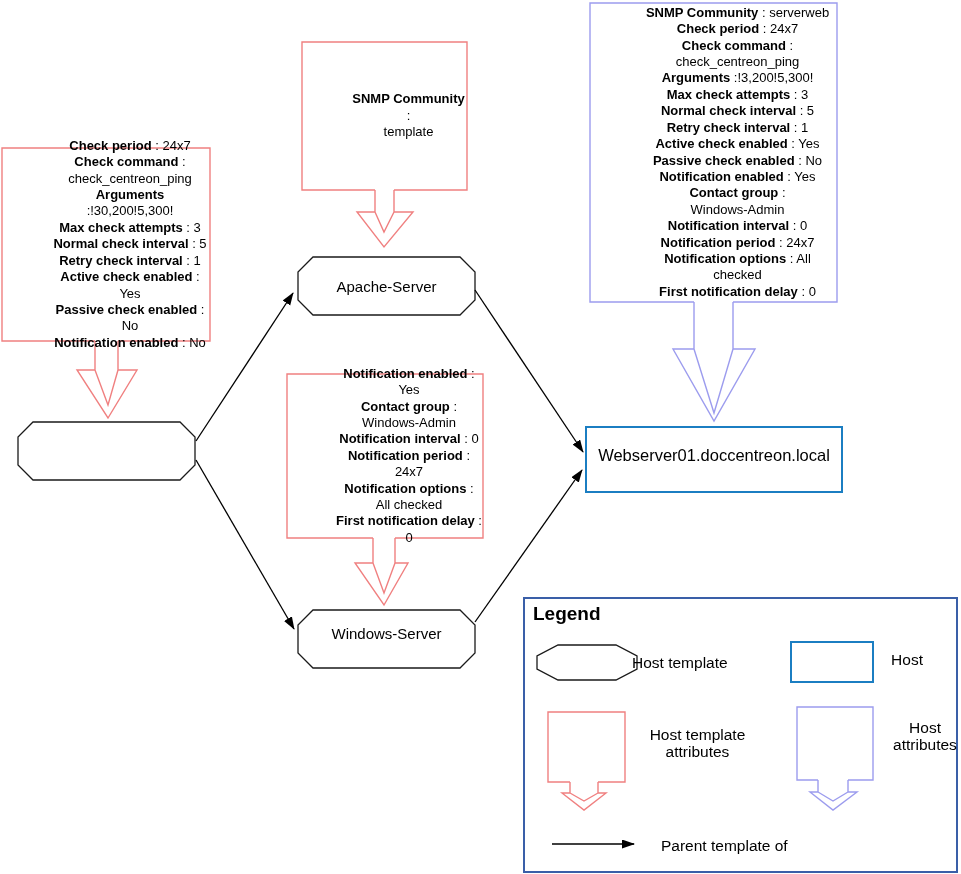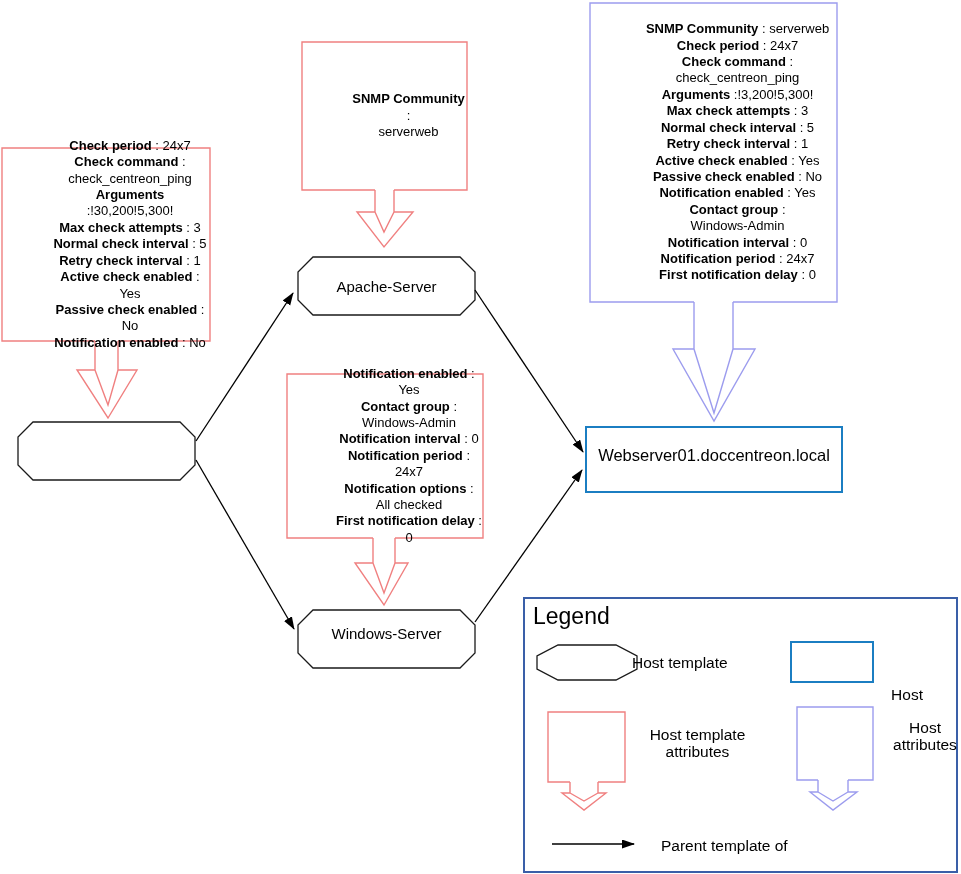--- a/index.html
+++ b/index.html
@@ -20,21 +20,21 @@
     font-size:13px;line-height:16.4px;text-align:center;padding-left:48px;
   }
   .node-label{
     display:flex;align-items:center;justify-content:center;
     font-size:15px;text-align:center;
   }
   .host-label{
     display:flex;align-items:center;justify-content:center;
     font-size:16.5px;text-align:center;
   }
-  .legend-title{font-size:23px;font-weight:normal;}
+  .legend-title{font-size:19px;font-weight:bold;}
   .legend-label{font-size:15.5px;line-height:17px;}
   .center{text-align:center;}
 </style>
 </head>
 <body>
 
 <div id="stage">
 
   <svg id="diagram-svg" width="961" height="874" viewBox="0 0 961 874">
     <defs>
@@ -82,57 +82,58 @@
       <div><b>Max check attempts</b><span> : 3</span></div>
       <div><b>Normal check interval</b><span> : 5</span></div>
       <div><b>Retry check interval</b><span> : 1</span></div>
       <div><b>Active check enabled</b><span> : Yes</span></div>
       <div><b>Passive check enabled</b><span> : No</span></div>
       <div><b>Notification enabled</b><span> : No</span></div>
     </div>
 
   <div class="txt attrs" style="left:303px;top:44px;width:163px;height:144px;">
       <div><b>SNMP Community</b><span> :</span></div>
-      <div><span>serverweb</span></div>
+      <div><span>template</span></div>
     </div>
 
   <div class="txt attrs" style="left:591px;top:5px;width:245px;height:295px;">
       <div><b>SNMP Community</b><span> : serverweb</span></div>
       <div><b>Check period</b><span> : 24x7</span></div>
       <div><b>Check command</b><span> :</span></div>
       <div><span>check_centreon_ping</span></div>
       <div><b>Arguments</b><span> :!3,200!5,300!</span></div>
       <div><b>Max check attempts</b><span> : 3</span></div>
       <div><b>Normal check interval</b><span> : 5</span></div>
       <div><b>Retry check interval</b><span> : 1</span></div>
       <div><b>Active check enabled</b><span> : Yes</span></div>
       <div><b>Passive check enabled</b><span> : No</span></div>
       <div><b>Notification enabled</b><span> : Yes</span></div>
       <div><b>Contact group</b><span> :</span></div>
       <div><span>Windows-Admin</span></div>
       <div><b>Notification interval</b><span> : 0</span></div>
       <div><b>Notification period</b><span> : 24x7</span></div>
+      <div><b>Notification options</b><span> : All checked</span></div>
       <div><b>First notification delay</b><span> : 0</span></div>
     </div>
 
   <div class="txt attrs" style="left:288px;top:376px;width:194px;height:160px;">
       <div><b>Notification enabled</b><span> : Yes</span></div>
       <div><b>Contact group</b><span> :</span></div>
       <div><span>Windows-Admin</span></div>
       <div><b>Notification interval</b><span> : 0</span></div>
       <div><b>Notification period</b><span> : 24x7</span></div>
       <div><b>Notification options</b><span> :</span></div>
       <div><span>All checked</span></div>
       <div><b>First notification delay</b><span> : 0</span></div>
     </div>
 
   <div class="txt node-label" style="left:298px;top:257px;width:177px;height:58px;">Apache-Server</div>
   <div class="txt node-label" style="left:298px;top:610px;width:177px;height:46px;">Windows-Server</div>
   <div class="txt host-label" style="left:588px;top:429px;width:252px;height:52px;">Webserver01.doccentreon.local</div>
 
   <div class="txt legend-title" style="left:533px;top:603px;">Legend</div>
   <div class="txt legend-label" style="left:632px;top:654px;width:120px;">Host template</div>
-  <div class="txt legend-label center" style="left:877px;top:686px;width:60px;">Host</div>
+  <div class="txt legend-label center" style="left:877px;top:651px;width:60px;">Host</div>
   <div class="txt legend-label center" style="left:635px;top:726px;width:125px;">Host template attributes</div>
   <div class="txt legend-label center" style="left:880px;top:719px;width:90px;">Host attributes</div>
   <div class="txt legend-label" style="left:661px;top:837px;">Parent template of</div>
 
 </div>
 
 </body></html>

